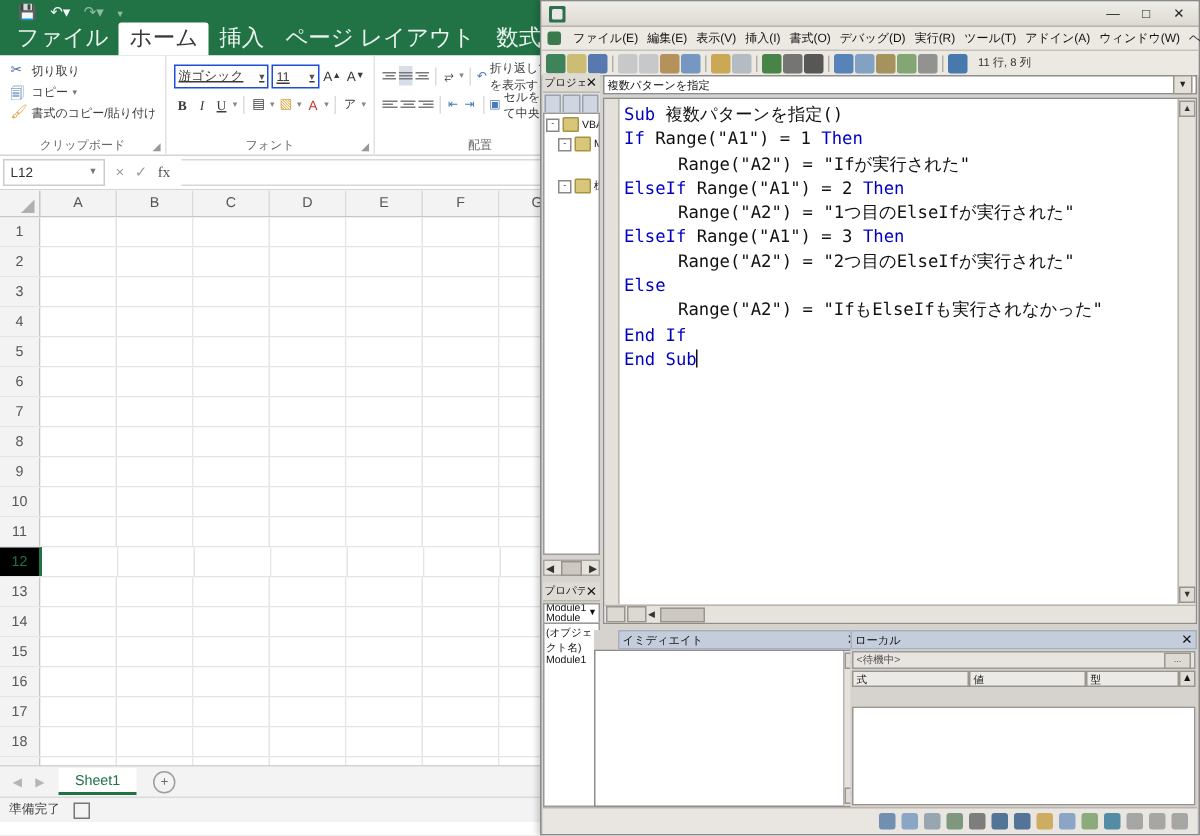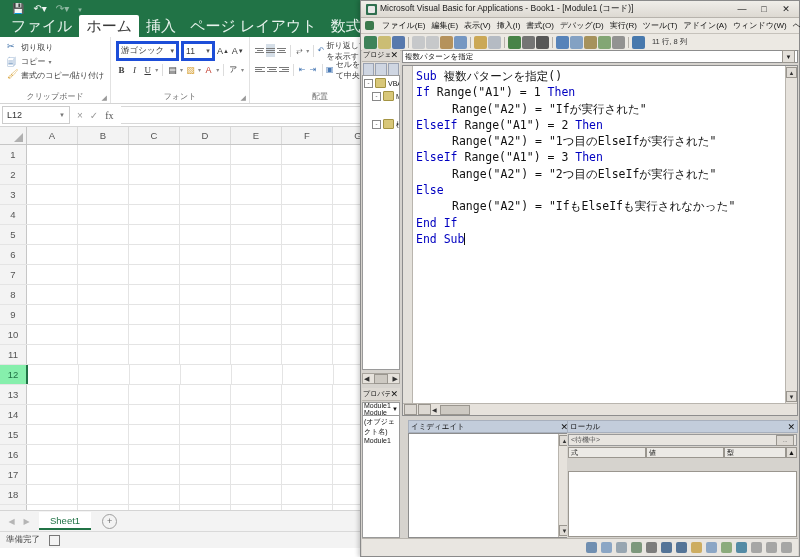--- a/index.html
+++ b/index.html
@@ -25,21 +25,21 @@
   .clip-ic{width:17px;height:19px;background:linear-gradient(#e8b96a,#d79f43);border-radius:2px;position:relative;margin-bottom:1px;}
   .clip-ic:after{content:"";position:absolute;left:4px;top:3px;width:11px;height:14px;background:#fff;border:1px solid #b9b9b9;}
   .clip-ic:before{content:"";position:absolute;left:5px;top:-2px;width:7px;height:4px;background:#c9c9c9;border-radius:1px;}
   .smallrows{display:flex;flex-direction:column;justify-content:flex-start;gap:1px;padding-left:2px;}
   .smallrow{display:flex;align-items:center;gap:3px;font-size:8px;color:#3a3a3a;height:13px;}
   .mini{width:11px;height:11px;display:inline-block;position:relative;flex:none;}
   .mini-cut:before{content:"\2702";font-size:9px;color:#3c6fa8;position:absolute;left:0;top:-1px;}
   .mini-copy:before{content:"\1F5D0";font-size:9px;color:#3c6fa8;position:absolute;left:0;top:-1px;}
   .mini-brush:before{content:"\1F58C";font-size:9px;color:#d8a33a;position:absolute;left:0;top:-1px;}
   .fontrow{display:flex;align-items:center;gap:2px;height:17px;}
-  .fbox{height:14px;border:3px solid #1d4ed8;background:#fff;font-size:8.5px;display:flex;align-items:center;padding:0 2px;color:#3a3a3a;}
+  .fbox{height:14px;border:1px solid #1d4ed8;background:#fff;font-size:8.5px;display:flex;align-items:center;padding:0 2px;color:#3a3a3a;text-decoration:underline;}
   .fbox .cv{margin-left:auto;font-size:7px;color:#555;padding-left:3px;}
   .fbtn{width:15px;height:14px;display:flex;align-items:center;justify-content:center;font-size:9px;color:#3a3a3a;}
   .fbtn.b{font-weight:bold;font-family:"Liberation Serif",serif;}
   .fbtn.i{font-style:italic;font-family:"Liberation Serif",serif;}
   .fbtn.u{text-decoration:underline;font-family:"Liberation Serif",serif;}
   .sep{width:1px;height:12px;background:#dcdcdc;margin:0 2px;}
   .alignrow{display:flex;align-items:center;gap:2px;height:17px;}
   .abtn{width:14px;height:13px;display:flex;flex-direction:column;justify-content:center;gap:1px;align-items:center;}
   .abtn i{display:block;height:1px;background:#7a7a7a;}
   .wrapbtn{display:flex;align-items:center;gap:2px;font-size:8px;color:#3a3a3a;height:14px;}
@@ -50,21 +50,21 @@
   .fx{font-family:"Liberation Serif",serif;color:#555;}
   .fb-input{flex:1;height:16px;border:1px solid #d8d8d8;border-left:none;background:#fff;}
   .gridwrap{position:relative;height:383px;overflow:hidden;background:#fff;}
   .colhead{display:flex;height:17px;background:#f3f3f3;border-bottom:1px solid #c6c6c6;}
   .corner{width:26px;border-right:1px solid #c6c6c6;position:relative;background:#f3f3f3;flex:none;}
   .corner:after{content:"";position:absolute;right:3px;bottom:2px;border-style:solid;border-width:0 0 9px 9px;border-color:transparent transparent #b0b0b0 transparent;}
   .ch{width:50px;flex:none;border-right:1px solid #d9d9d9;font-size:9.5px;color:#555;display:flex;align-items:center;justify-content:center;background:#f3f3f3;}
   .rows{display:flex;flex-direction:column;}
   .row{display:flex;height:19px;border-bottom:1px solid #e4e4e4;}
   .rh{width:26px;flex:none;background:#f3f3f3;border-right:1px solid #c6c6c6;font-size:9.5px;color:#555;display:flex;align-items:center;justify-content:center;}
-  .row.sel .rh{background:#86efac;color:#217346;border-right:2px solid #217346;}
+  .row.sel .rh{background:#000000;color:#217346;border-right:2px solid #217346;}
   .cell{width:50px;flex:none;border-right:1px solid #e4e4e4;background:#fff;}
   .sheettabs{height:20px;background:#f3f3f3;border-top:1px solid #d4d4d4;display:flex;align-items:center;padding-left:4px;}
   .navarrow{width:15px;text-align:center;font-size:8px;color:#b5b5b5;}
   .stab{font-size:9.5px;color:#217346;background:#fff;padding:3px 11px 2px 11px;border-bottom:2px solid #217346;margin-left:5px;}
   .addsheet{margin-left:11px;width:13px;height:13px;border-radius:50%;border:1px solid #9e9e9e;color:#6b6b6b;font-size:9px;display:flex;align-items:center;justify-content:center;line-height:1;}
   .xl-status{height:16px;background:#f3f3f3;border-top:1px solid #d9d9d9;display:flex;align-items:center;padding-left:6px;font-size:8.5px;color:#444;gap:9px;}
   .st-ic{width:9px;height:9px;border:1px solid #777;display:inline-block;}
   
   #vbe{position:absolute;left:360px;top:0;width:440px;height:557px;background:#d6d3ce;
         border:1px solid #8a8a8a;box-sizing:border-box;box-shadow:-2px 0 4px rgba(0,0,0,.18);}
@@ -111,21 +111,21 @@
   .codeinner{flex:1;display:flex;overflow:hidden;position:relative;}
   .margin-strip{width:9px;background:#e4e1db;border-right:1px solid #b9b5ae;flex:none;}
   .codetext{flex:1;padding:2px 0 0 3px;font-family:"DejaVu Sans Mono","Liberation Mono",monospace;font-size:11.5px;line-height:16.3px;color:#111;white-space:pre;overflow:hidden;letter-spacing:0px;}
   .kw{color:#0000c0;}
   .vsb{width:11px;background:#e6e2dc;border-left:1px solid #b9b5ae;display:flex;flex-direction:column;justify-content:space-between;align-items:center;font-size:6px;color:#333;flex:none;}
   .vsb .ar{width:9px;height:9px;background:#e0dcd6;border:1px solid #9a968f;display:flex;align-items:center;justify-content:center;margin:1px 0;}
   .code-hsb{height:11px;background:#e6e2dc;border-top:1px solid #b9b5ae;display:flex;align-items:center;padding:0 1px;gap:1px;}
   .code-hsb .viewb{width:11px;height:9px;background:#dcd8d2;border:1px solid #9a968f;}
   .code-hsb .thumb{width:28px;height:8px;background:#cdc9c2;border:1px solid #9a968f;margin-left:2px;}
   
-  .imm{position:absolute;left:46px;bottom:0;width:163px;height:118px;background:#d6d3ce;}
+  .imm{position:absolute;left:34px;bottom:0;width:163px;height:118px;background:#d6d3ce;padding-left:16px;}
   .loc{position:absolute;left:205px;bottom:0;right:0;height:118px;background:#d6d3ce;}
   .dcap{height:13px;background:#c3cddb;display:flex;align-items:center;padding:0 2px;border:1px solid #a8b0bd;box-sizing:border-box;}
   .dcap .t{font-size:7.5px;color:#111;}
   .dcap .x{margin-left:auto;font-size:9px;font-weight:bold;color:#111;}
   .dbody{position:absolute;left:0;right:0;top:13px;bottom:0;background:#fff;border:1px solid #8d8d8d;box-sizing:border-box;display:flex;}
   .dbody .pane{flex:1;}
   .loc-ctx{height:12px;background:#e8e5e0;border:1px solid #9a9a9a;margin:1px;display:flex;align-items:center;font-size:7px;color:#555;padding:0 2px;box-sizing:border-box;}
   .loc-ctx .btn{margin-left:auto;width:16px;height:9px;background:#ddd9d3;border:1px solid #9a968f;font-size:6px;display:flex;align-items:center;justify-content:center;}
   .loc-hdr{display:flex;height:11px;margin:0 1px;}
   .loc-hdr .c{border:1px solid #9a968f;background:#eceae6;font-size:7px;color:#111;display:flex;align-items:center;padding-left:2px;box-sizing:border-box;}
@@ -513,21 +513,20 @@
   <div class="xl-status">
     <span>準備完了</span>
     <span class="st-ic"></span>
   </div>
 </div>
 
 <div id="vbe">
 
   <div class="vbe-title">
     <div class="vbe-ico"></div>
-    <div class="vbe-title-txt">Microsoft Visual Basic for Applications - Book1 - [Module1 (コード)]</div>
     <div class="wbtns">
       <div class="wbtn">―</div>
       <div class="wbtn">□</div>
       <div class="wbtn">✕</div>
     </div>
   </div>
 
   <div class="vbe-menu">
     <div class="mico"></div>
     <div class="mitem">ファイル(E)</div>

